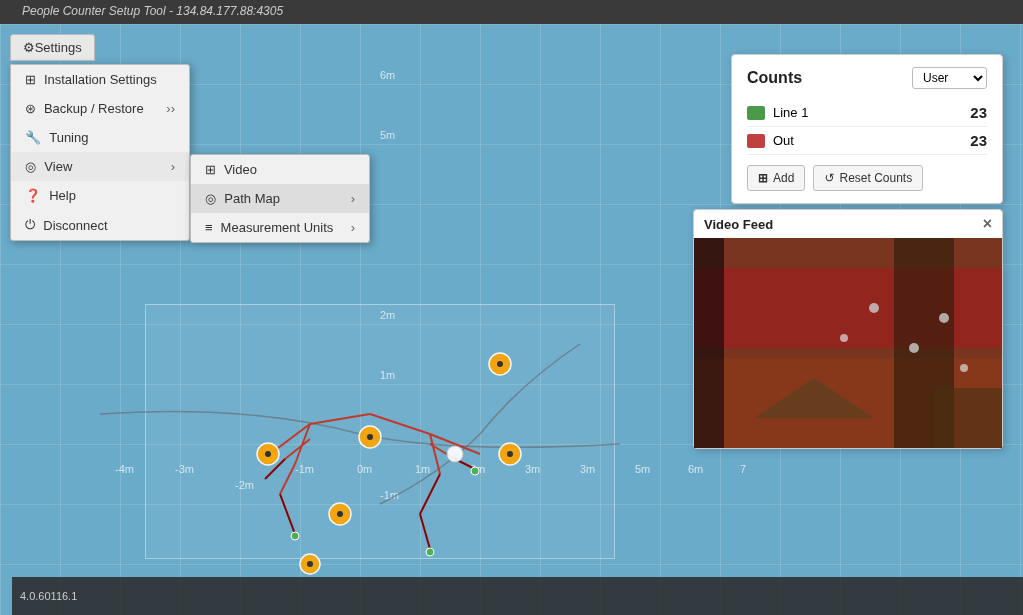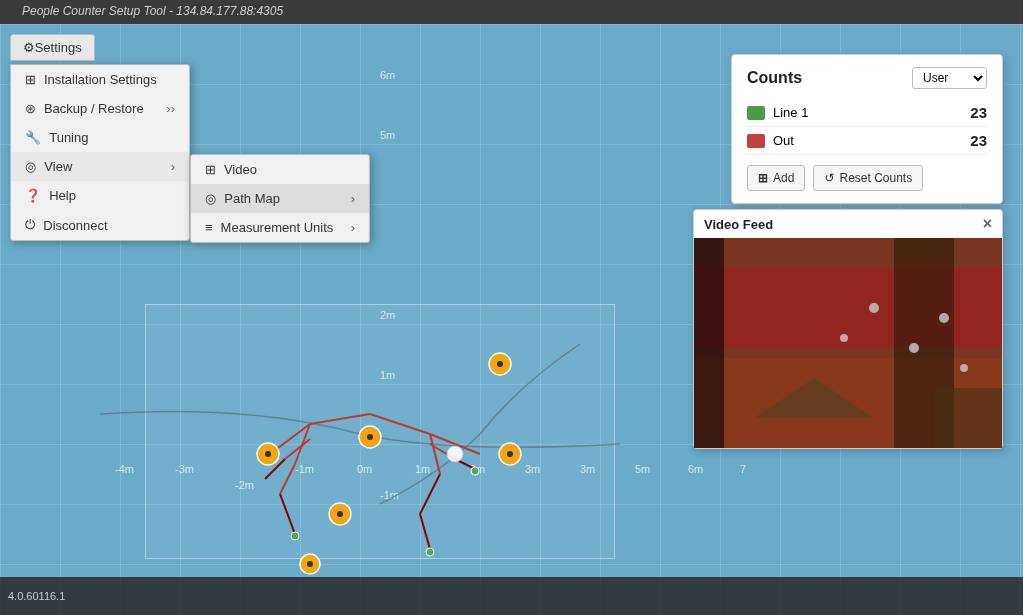--- a/index.html
+++ b/index.html
@@ -243,21 +243,21 @@
       width: 100%;
       height: 100%;
       background: linear-gradient(135deg, #8b6914 0%, #9e2020 30%, #7a1a1a 50%, #6b5a3e 70%, #5a4a2e 100%);
       position: relative;
     }
 
     
     #status-bar {
       position: absolute;
       bottom: 0;
-      left: 0;
+      left: 12px;
       right: 0;
       background: rgba(40,40,40,0.85);
       color: #ccc;
       font-size: 11px;
       padding: 19px 8px;
       height: 36px;
       display: flex;
       align-items: center;
     }
 

